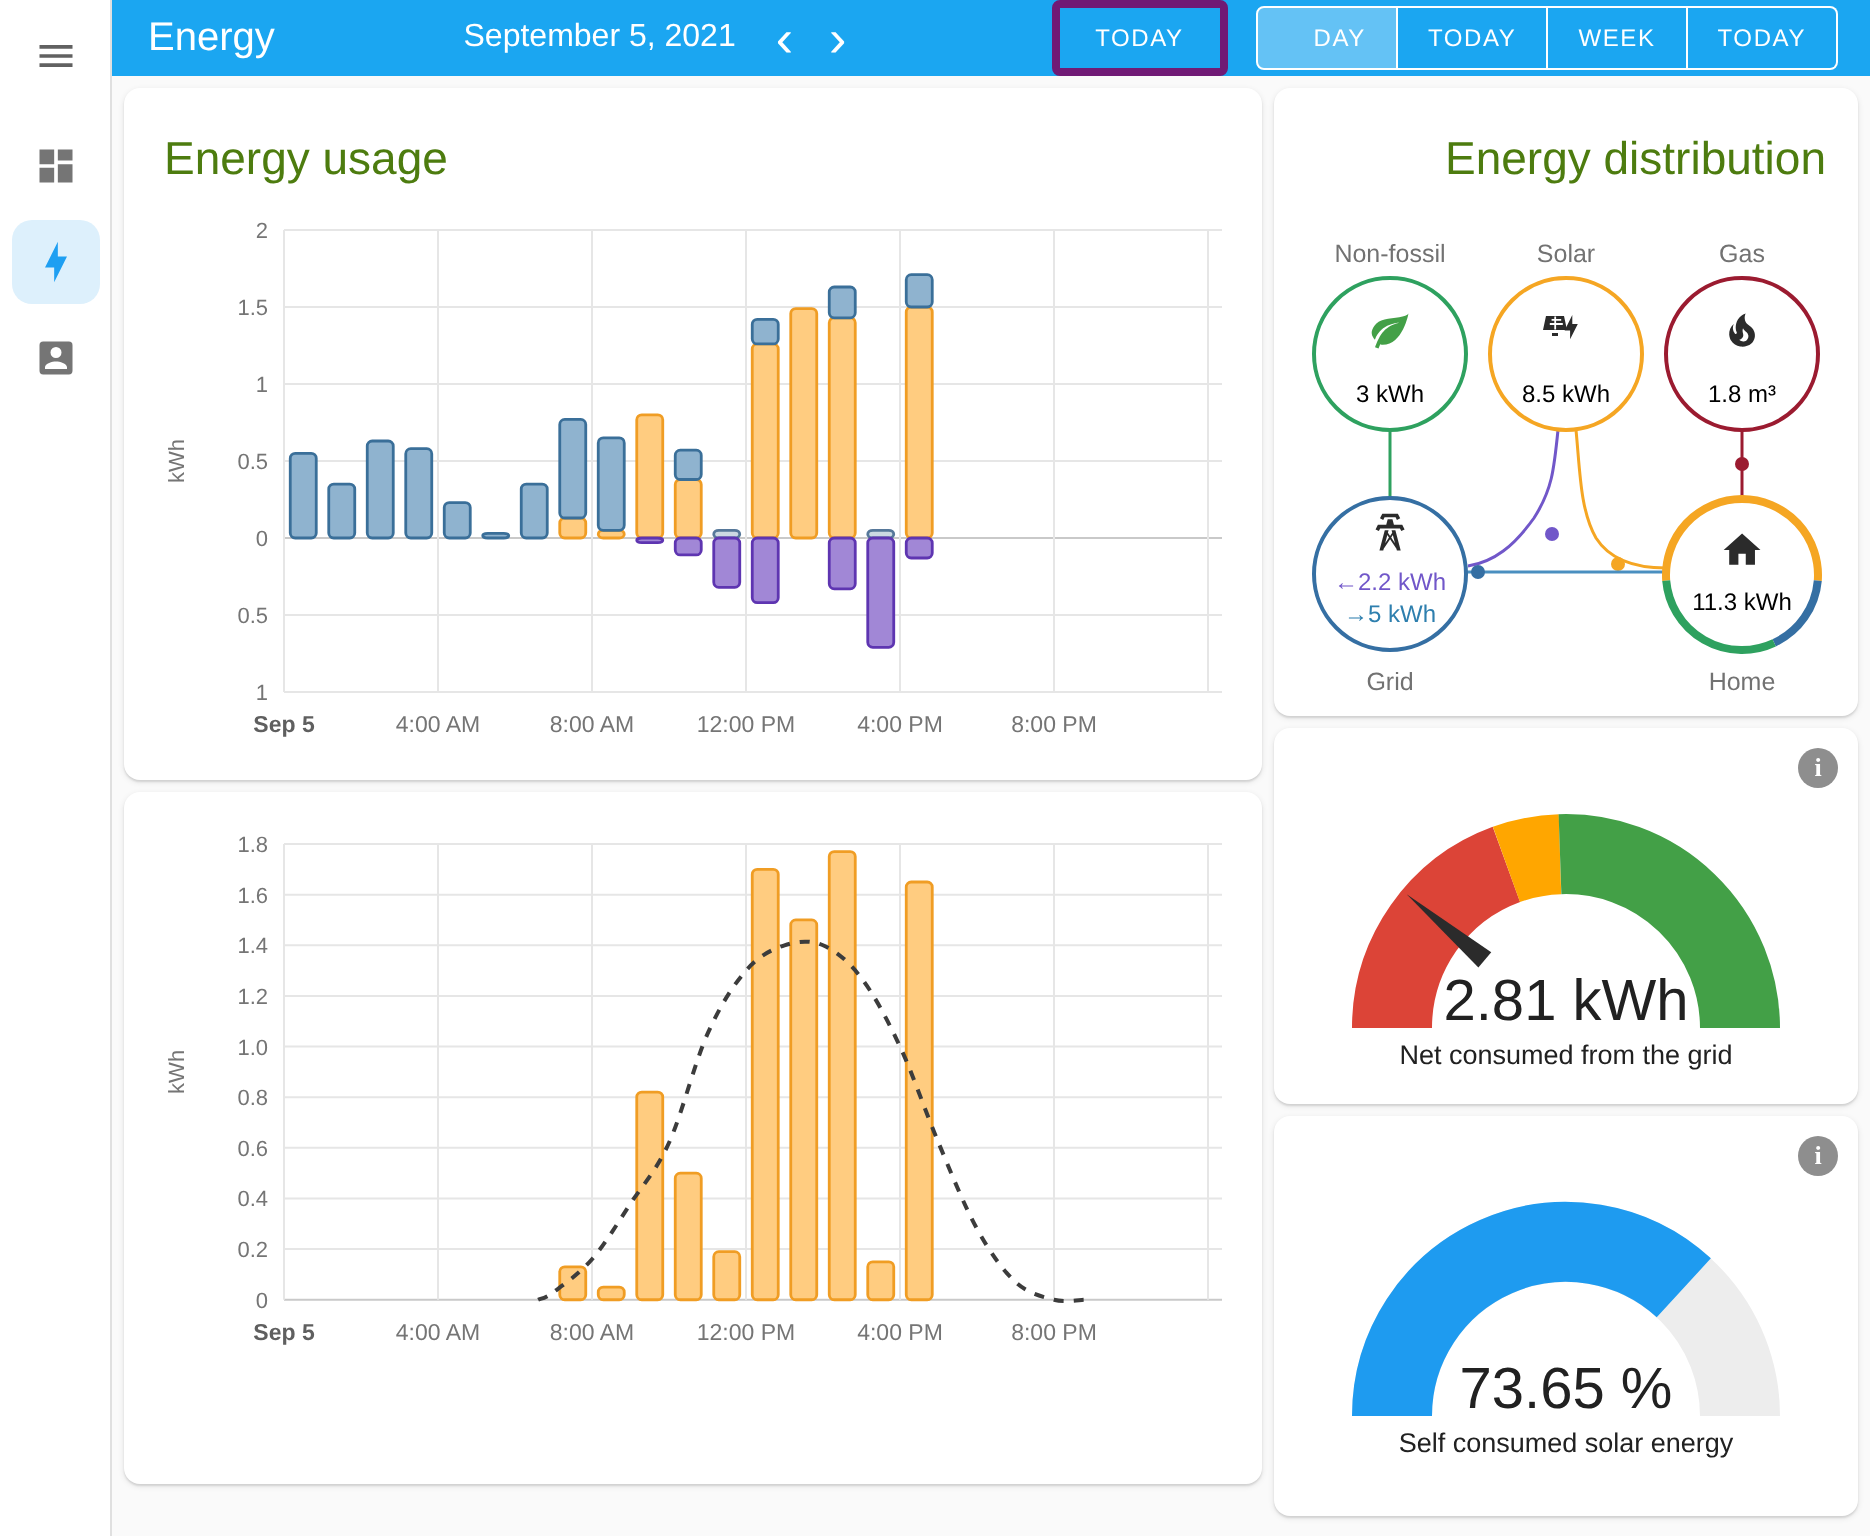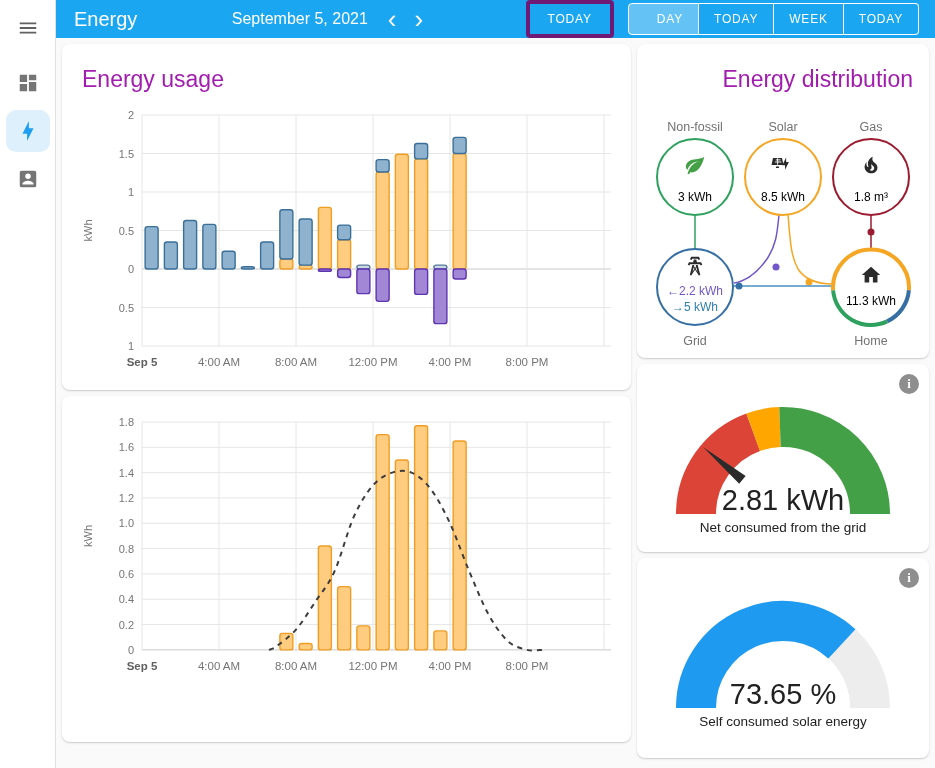--- a/index.html
+++ b/index.html
@@ -50,21 +50,21 @@
   .btn-group .btn.active { background:rgba(255,255,255,0.32);padding-left:28px; }
 
   
   .content { display:flex; gap:6px; padding:6px; flex:1; }
   .col-left  { width:569px; flex:0 0 569px; display:flex; flex-direction:column; gap:6px; }
   .col-right { flex:1; display:flex; flex-direction:column; gap:6px;text-align:right; }
   .card {
     background:#fff; border-radius:8px; padding:16px; position:relative;
     box-shadow:0 1px 1px rgba(0,0,0,0.10), 0 1px 3px rgba(0,0,0,0.10);
   }
-  .card h2 { margin:6px 0 14px 4px; font-size:23px; font-weight:400; color:#a21caf; }
+  .card h2 { margin:6px 0 14px 4px; font-size:23px; font-weight:400; color:#4d7c0f; }
   .card.chart-card { height:346px; }
   .card.dist-card  { height:314px; }
   .card.gauge-card { height:188px; }
   .card.gauge-card.tall { height:200px; }
   svg text { font-family:"Liberation Sans", sans-serif; }
 
   .info-btn {
     position:absolute; top:10px; right:10px; width:20px; height:20px; border-radius:50%;
     background:#8e8e8e; color:#fff; font-size:13px; font-weight:700;
     display:flex; align-items:center; justify-content:center; cursor:pointer;

